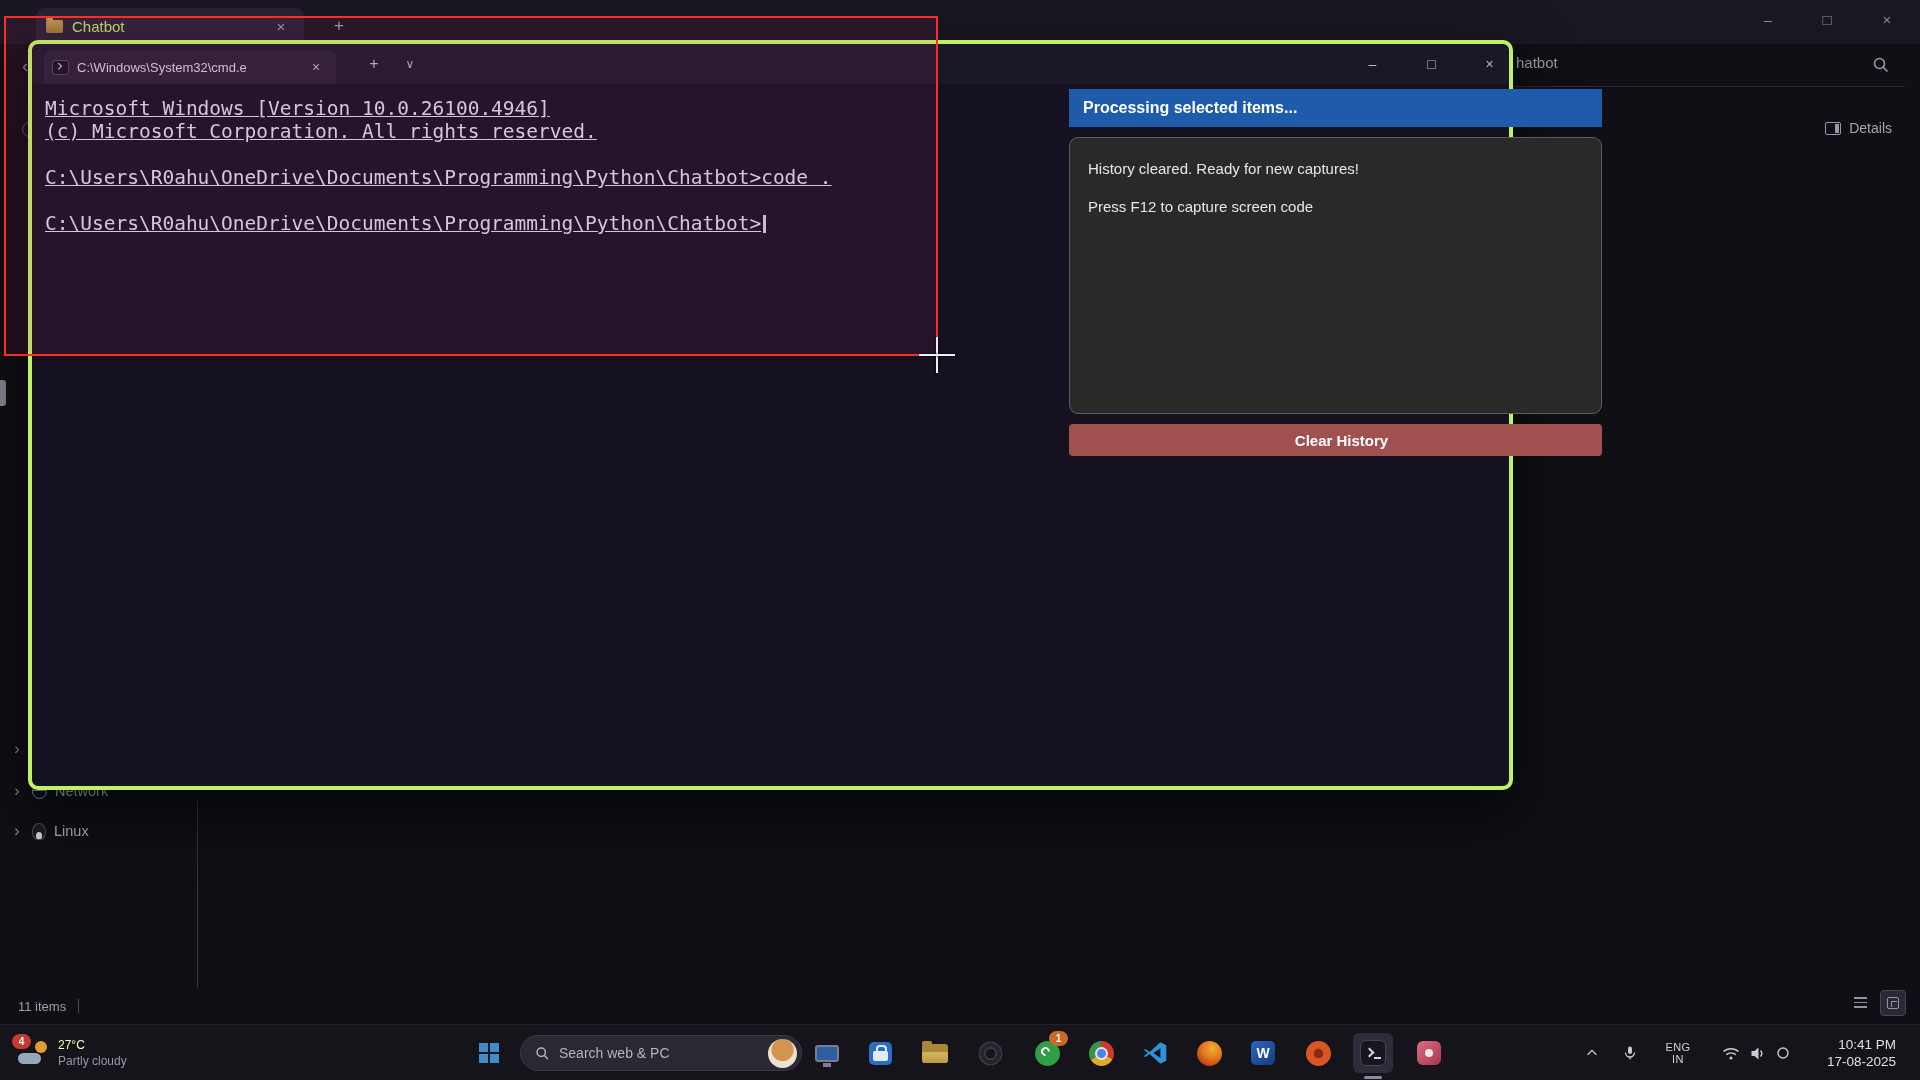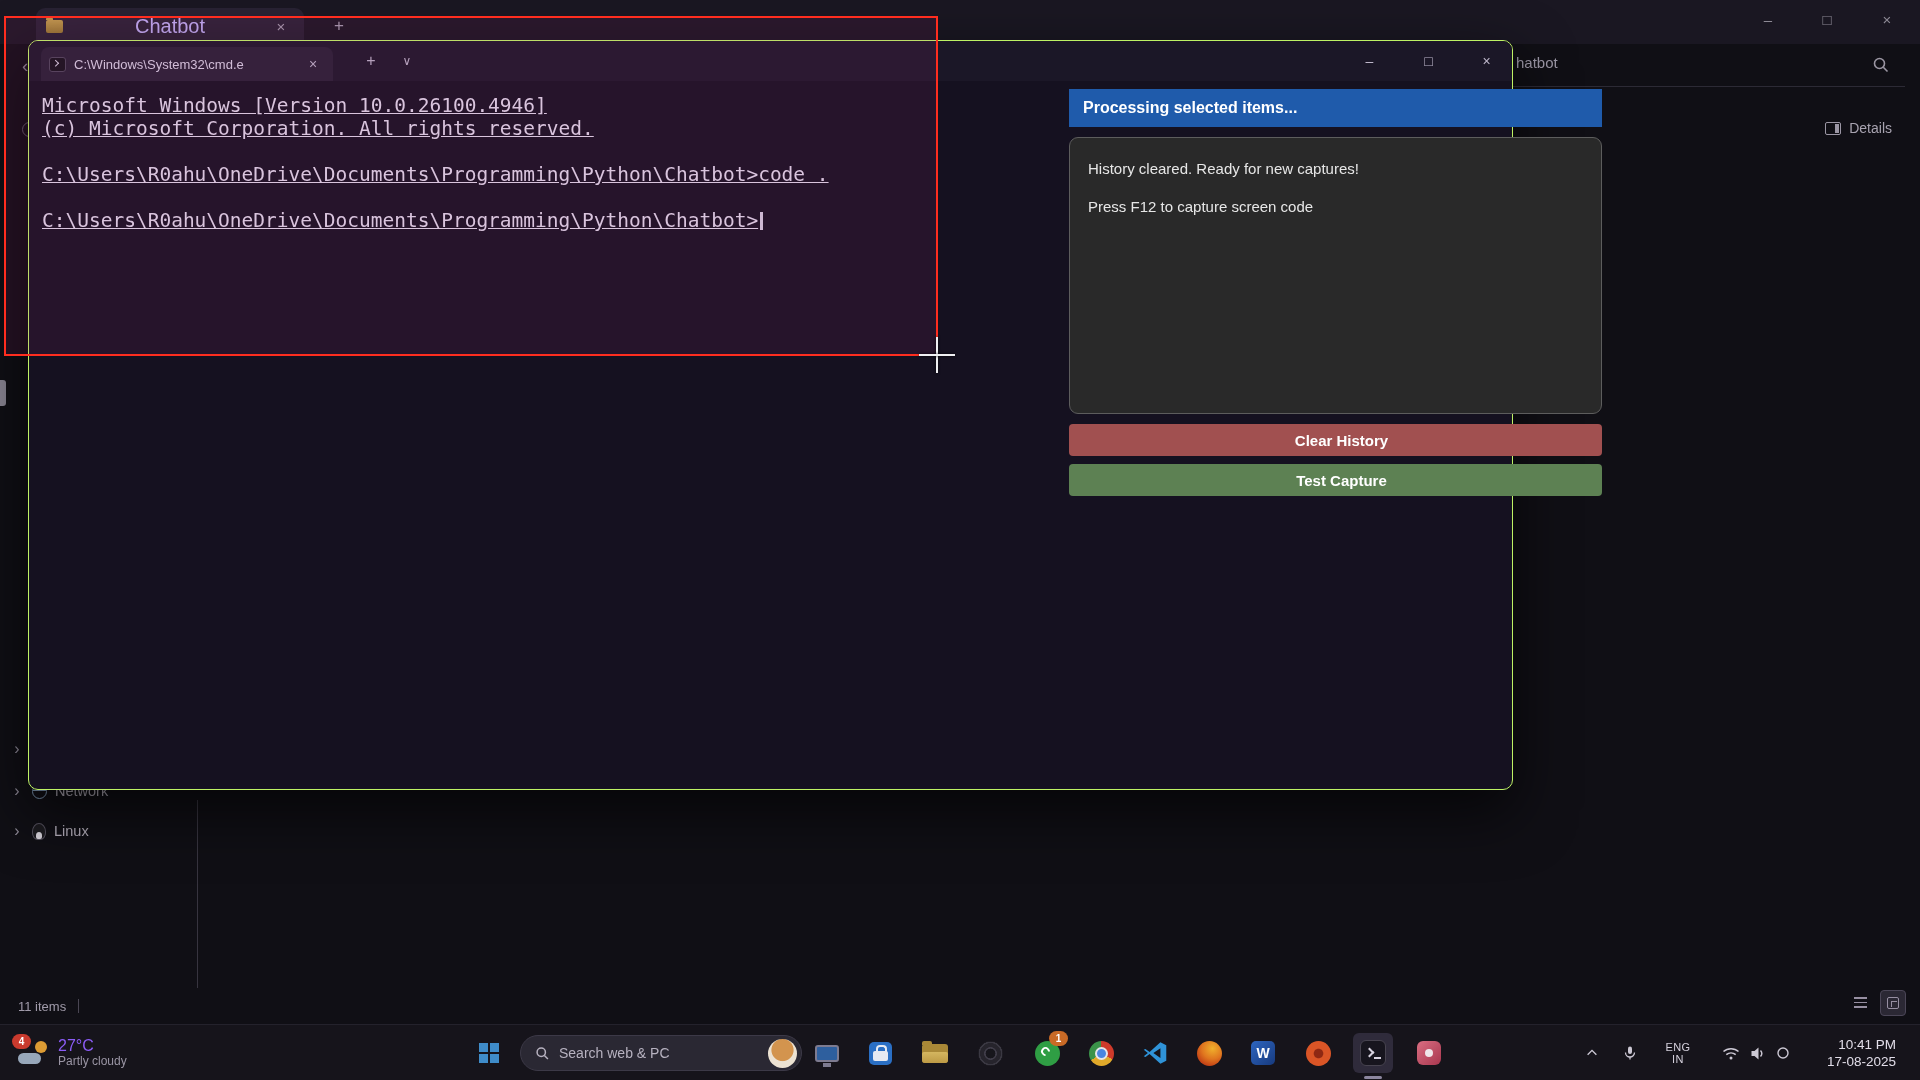--- a/index.html
+++ b/index.html
@@ -9,21 +9,21 @@
 
   
   #explorer{position:absolute;left:0;top:0;width:1920px;height:1024px;background:#100f15;z-index:1;}
   .xtab-strip{position:absolute;left:0;top:0;width:100%;height:44px;background:#1a1722;}
   .xtab{position:absolute;left:36px;top:8px;width:268px;height:36px;background:#282233;
         border-radius:9px 9px 0 0;display:flex;align-items:center;padding:0 10px;box-sizing:border-box;}
   .folder-mini{width:17px;height:13px;background:linear-gradient(#c2a149,#9d7f30);border-radius:2px;
         position:relative;margin-right:9px;flex:0 0 auto;}
   .folder-mini::before{content:"";position:absolute;top:-3px;left:0;width:7px;height:3px;
         background:#c2a149;border-radius:2px 2px 0 0;}
-  .xtab-label{font-size:20px;color:#c4b5fd;flex:1;text-align:center;}
+  .xtab-label{font-size:15px;color:#bef264;flex:1;}
   .glyph-btn{color:#aaa3b4;font-size:15px;line-height:1;display:flex;align-items:center;justify-content:center;
         width:26px;height:26px;border-radius:5px;}
   .winctl{position:absolute;top:0;width:46px;height:38px;display:flex;align-items:center;justify-content:center;
         color:#8d8a95;font-size:15px;}
   .srch-underline{position:absolute;left:1513px;top:86px;width:392px;height:1px;background:#2c2a35;}
   .xsearch-text{position:absolute;left:1516px;top:54px;font-size:15px;color:#9d98a7;}
   .details-bar{position:absolute;right:28px;top:120px;display:flex;align-items:center;gap:8px;color:#a8a3b0;font-size:14px;}
   .details-ic{width:16px;height:13px;border:1.5px solid #9b96a4;border-radius:2px;position:relative;box-sizing:border-box;}
   .details-ic::after{content:"";position:absolute;right:1px;top:1px;bottom:1px;width:4px;background:#9b96a4;}
   .nav-frag{position:absolute;color:#8e8997;font-size:19px;line-height:1;}
@@ -44,21 +44,21 @@
   .status-sep{width:1px;height:14px;background:#4a4653;margin-left:12px;}
   .viewbtn{position:absolute;top:-2px;width:24px;height:24px;border-radius:4px;display:flex;align-items:center;justify-content:center;}
   .viewbtn.sel{background:#2b2834;border:1px solid #4b4657;}
   .vlines{width:13px;height:11px;background:repeating-linear-gradient(#978fa2 0 1.6px,transparent 1.6px 4.6px);}
   .vgrid{width:12px;height:12px;border:1.5px solid #978fa2;border-radius:2px;position:relative;box-sizing:border-box;}
   .vgrid::after{content:"";position:absolute;left:3px;top:3px;right:1px;bottom:1px;
         border-left:1.5px solid #978fa2;border-top:1.5px solid #978fa2;}
 
   
   #cmd{position:absolute;left:28px;top:40px;width:1485px;height:750px;background:#161322;
-       border:1px solid #bef264;border-radius:10px;box-shadow:0 22px 60px rgba(0,0,0,.65);
+       border:4px solid #bef264;border-radius:10px;box-shadow:0 22px 60px rgba(0,0,0,.65);
        box-sizing:border-box;z-index:2;}
   .cmd-tabbar{position:absolute;left:0;top:0;width:100%;height:40px;background:#1b1727;border-radius:9px 9px 0 0;}
   .cmd-tab{position:absolute;left:12px;top:6px;width:292px;height:34px;background:#262033;
        border-radius:8px 8px 0 0;display:flex;align-items:center;padding:0 8px;box-sizing:border-box;gap:8px;}
   .cmd-ic{width:15px;height:13px;background:#14121a;border:1px solid #4c4659;border-radius:3px;position:relative;flex:0 0 auto;}
   .cmd-ic::before{content:"";position:absolute;left:2.5px;top:3px;width:3.5px;height:3.5px;
        border-right:1.5px solid #cfc9da;border-bottom:1.5px solid #cfc9da;transform:rotate(-45deg);}
   .cmd-tab-title{font-size:13px;color:#d3ccdf;white-space:nowrap;overflow:hidden;text-overflow:ellipsis;flex:1;}
   .cmd-glyph{color:#b5aec2;font-size:14px;line-height:1;width:24px;height:24px;display:flex;align-items:center;justify-content:center;border-radius:4px;}
   .cmd-ctl{position:absolute;top:0;width:47px;height:40px;display:flex;align-items:center;justify-content:center;
@@ -94,21 +94,21 @@
        border-top:1px solid #24222c;z-index:40;}
   .tb-btn{position:absolute;top:8px;width:40px;height:40px;border-radius:6px;display:flex;
        align-items:center;justify-content:center;}
   .tb-btn.active{background:#2f2b3b;}
   .weather{position:absolute;left:10px;top:6px;height:44px;display:flex;align-items:center;gap:10px;padding:0 8px;border-radius:6px;}
   .wicon{position:relative;width:30px;height:28px;}
   .wicon .sun{position:absolute;right:1px;top:2px;width:12px;height:12px;border-radius:50%;background:#dd9c34;}
   .wicon .cloud{position:absolute;left:0;bottom:3px;width:23px;height:11px;border-radius:7px;background:#97a7ba;}
   .wbadge{position:absolute;left:-6px;top:-5px;min-width:15px;height:15px;border-radius:8px;background:#c93a2e;
        color:#fff;font-size:10px;font-weight:bold;display:flex;align-items:center;justify-content:center;padding:0 2px;}
-  .wtemp{font-size:16px;color:#8b5cf6;line-height:17px;}
+  .wtemp{font-size:12px;color:#fef9c3;line-height:17px;}
   .wcond{font-size:12px;color:#9a95a4;line-height:15px;}
   .win-logo{width:20px;height:20px;display:grid;grid-template-columns:9px 9px;grid-template-rows:9px 9px;gap:2px;}
   .win-logo div{background:#3f8cc9;}
   .search-pill{position:absolute;left:520px;top:10px;width:282px;height:36px;border-radius:18px;
        background:#2a2833;border:1px solid #3c3947;display:flex;align-items:center;box-sizing:border-box;padding:0 4px 0 14px;}
   .search-pill .txt{font-size:14px;color:#b7b2c0;flex:1;margin-left:9px;}
   .corgi{width:29px;height:29px;border-radius:50%;background:radial-gradient(circle at 50% 38%,#d3944e 0 46%,#ece2d2 50%);}
   .badge-app{position:absolute;right:-1px;top:-2px;min-width:15px;height:15px;border-radius:8px;background:#c96a26;
        color:#fff;font-size:10px;font-weight:bold;display:flex;align-items:center;justify-content:center;padding:0 2px;}
   .underline-pill{position:absolute;left:50%;bottom:-6px;transform:translateX(-50%);width:18px;height:3px;border-radius:2px;background:#8d87a0;}
@@ -236,21 +236,20 @@
   <div id="selection"></div>
   <div class="xhair-v"></div>
   <div class="xhair-h"></div>
 
   <div id="cap-header" class="cap">Processing selected items...</div>
   <div id="cap-panel" class="cap">
     <div class="cap-msg" style="top:22px;">History cleared. Ready for new captures!</div>
     <div class="cap-msg" style="top:60px;">Press F12 to capture screen code</div>
   </div>
   <div id="btn-clear" class="cap cap-btn">Clear History</div>
-  <div id="btn-test" class="cap cap-btn">Test Capture</div>
 
   <div id="taskbar">
 
     <div class="weather">
       <span class="wicon">
         <span class="sun"></span>
         <span class="cloud"></span>
         <span class="wbadge">4</span>
       </span>
       <span>

